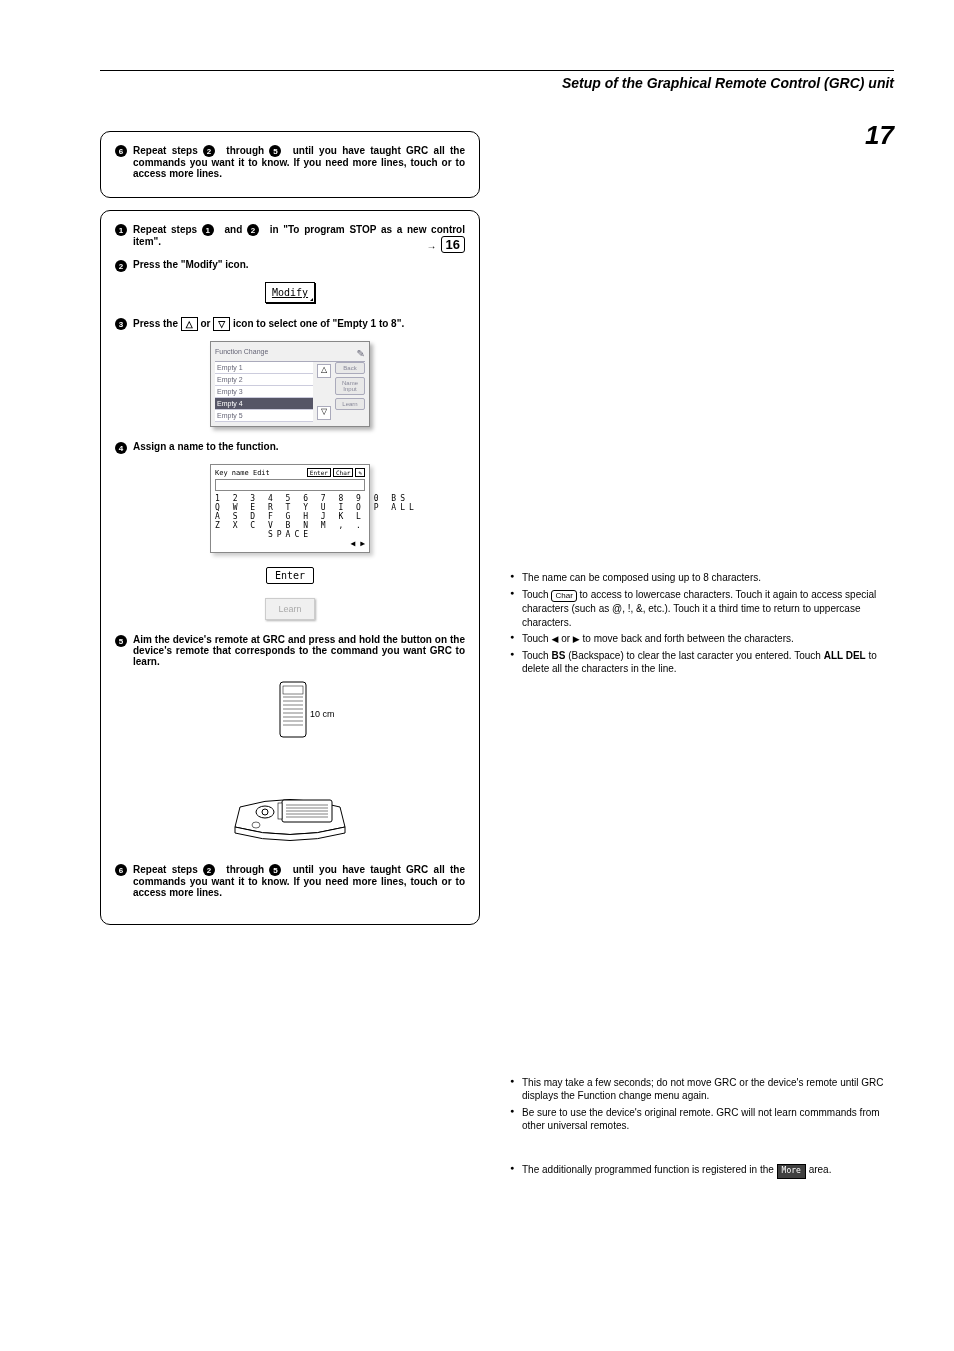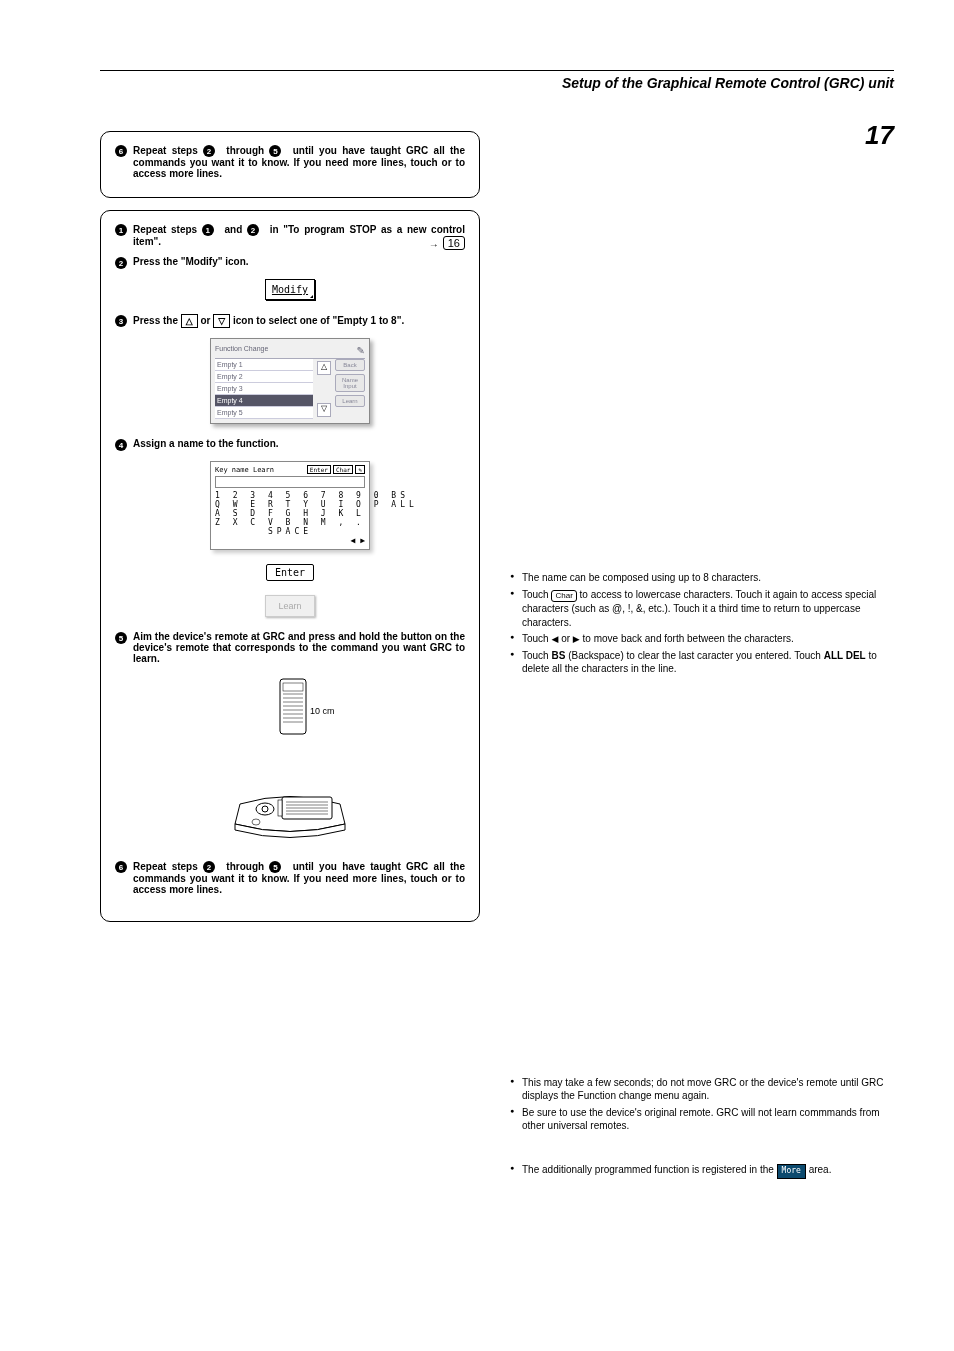--- a/index.html
+++ b/index.html
@@ -88,22 +88,22 @@
     font-weight: bold;
     font-size: 12px;
     margin-bottom: 12px;
     text-align: justify;
   }
   .page-ref {
     display: inline-block;
     border: 1px solid #000;
     border-radius: 3px;
     padding: 0 4px;
-    font-size: 11px;
-    font-weight: normal;
+    font-size: 13px;
+    font-weight: bold;
     margin-left: 4px;
   }
   .arrow-ref {
     display: inline-block;
     font-weight: normal;
   }
   .figure {
     text-align: center;
     margin: 10px 0 14px 0;
   }
@@ -282,21 +282,21 @@
     border-radius: 3px;
     padding: 0 3px;
     font-size: 8px;
   }
   .tri-inline {
     font-size: 9px;
   }
   .more-btn {
     display: inline-block;
     border: 1px solid #000;
-    background: #0c4a6e;
+    background: #404040;
     color: #fff;
     padding: 1px 4px;
     font-size: 8px;
     font-family: monospace;
   }
   .notes2 {
     margin-top: 400px;
   }
   .pencil {
     font-size:10px;
@@ -377,21 +377,21 @@
 
         <div class="step" style="margin-top:10px">
           <span class="step-num">4</span>
           <span class="step-text">Assign a name to the function.</span>
         </div>
 
 
         <div class="figure">
           <div class="keyboard-panel">
             <div class="kh">
-              <span>Key name Learn</span>
+              <span>Key name Edit</span>
               <span class="rt"><span>Enter</span><span>Char</span><span>✎</span></span>
             </div>
             <div class="inputbox"></div>
             <div class="krow">1 2 3 4 5 6 7 8 9 0 BS</div>
             <div class="krow">Q W E R T Y U I O P ALL</div>
             <div class="krow">A S D F G H J K L</div>
             <div class="krow">Z X C V B N M , .</div>
             <div class="krow">SPACE</div>
             <div class="arrows">◀ ▶</div>
           </div>

